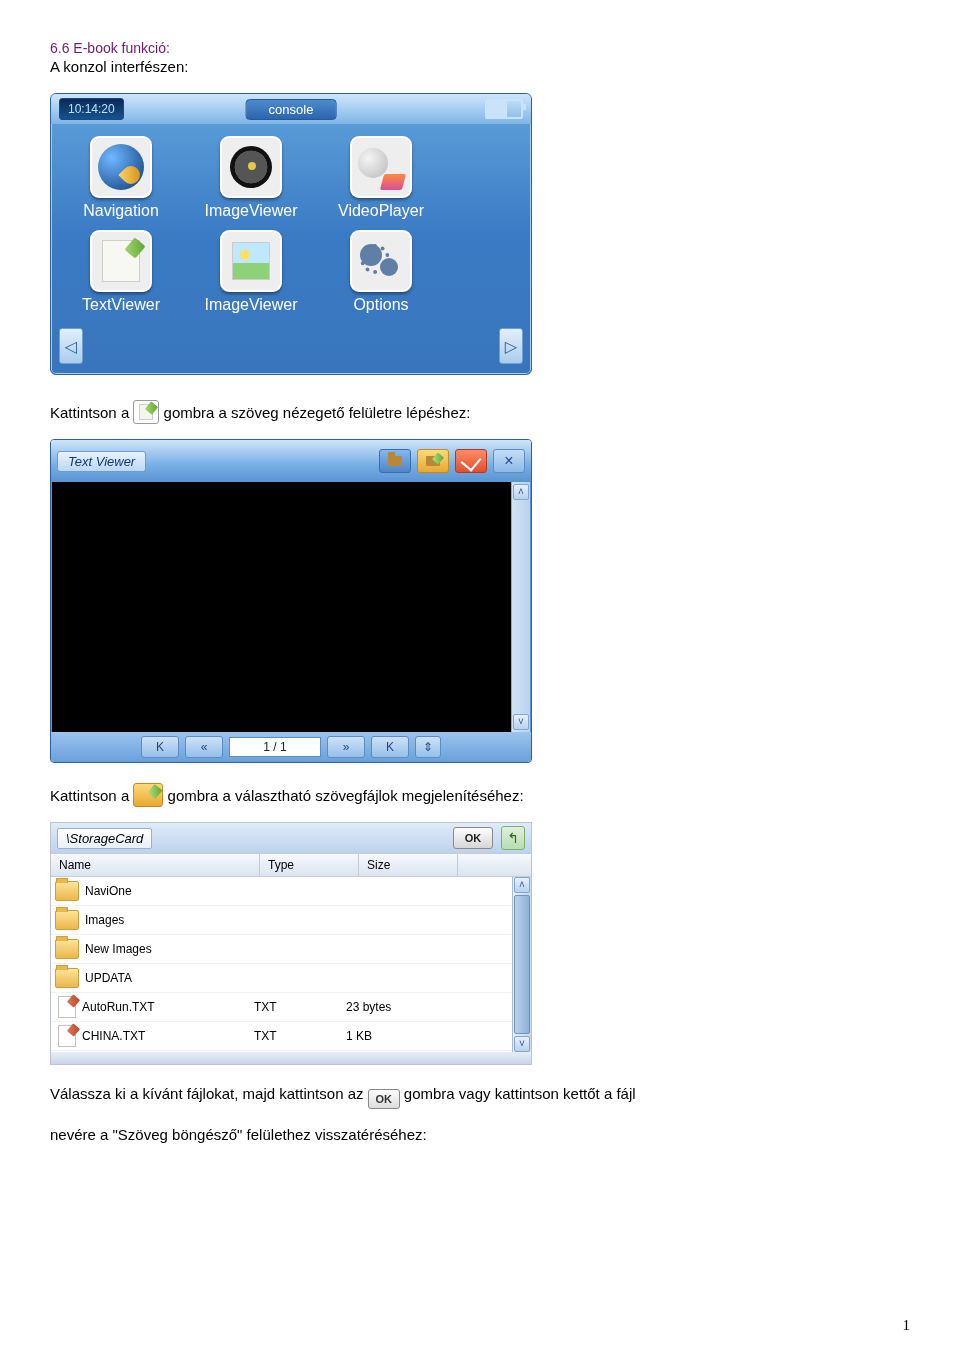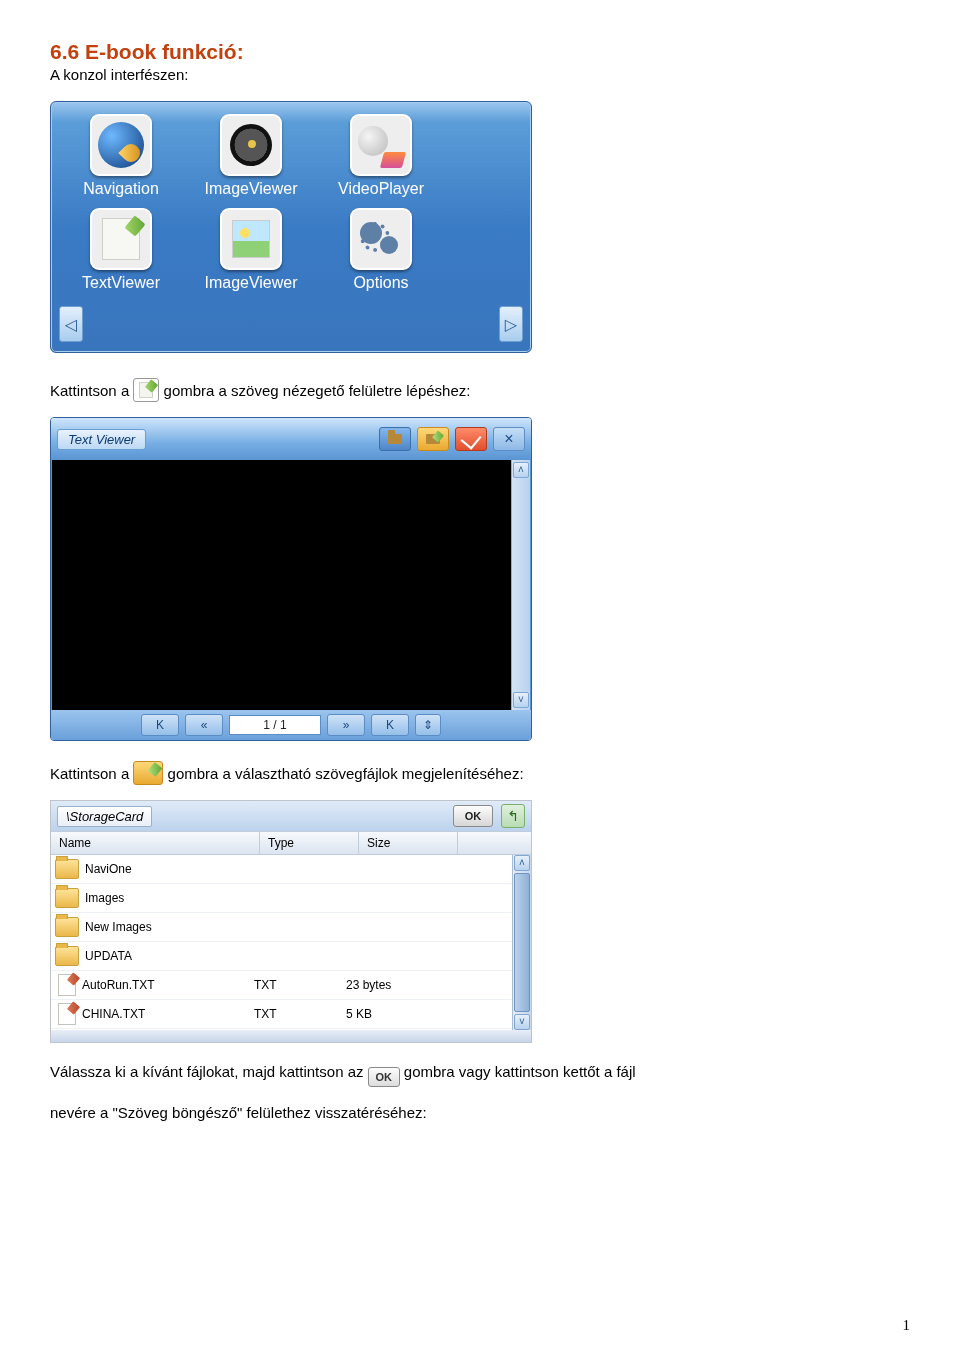--- a/index.html
+++ b/index.html
@@ -5,21 +5,21 @@
   body {
     font-family: Verdana, Arial, sans-serif;
     font-size: 15px;
     color: #000;
     background: #fff;
     margin: 0;
     padding: 40px 50px;
     width: 960px;
     box-sizing: border-box;
   }
-  .heading { color: #c2410c; font-size: 21px; margin-bottom: 2px; font-weight: bold; }
+  .heading { color: #701a75; font-size: 14px; margin-bottom: 2px; }
   .sub { color: #000; font-size: 15px; margin-bottom: 18px; }
 
   
   .console {
     width: 480px;
     border-radius: 6px;
     overflow: hidden;
     background: linear-gradient(#9dc7ef, #5b9dd8 8%, #3a7bc5 50%, #3975bd);
     border: 1px solid #2f5f9d;
     box-shadow: 0 0 0 1px #a7cdef inset;
@@ -233,20 +233,27 @@
 
   .page-num{position:fixed;bottom:20px;right:50px;font:15px Verdana;}
 </style>
 </head>
 <body>
 
 <div class="heading">6.6 E-book funkció:</div>
 <div class="sub">A konzol interfészen:</div>
 
 <div class="console">
+  <div class="console-top">
+    <span class="clock-box">10:14:20</span>
+    <span class="title-pill">console</span>
+    <span class="batt">
+        <i></i>
+      </span>
+  </div>
   <div class="console-body">
     <div class="app-grid">
       <div class="app">
         <div class="ic ic-nav"></div>
         <div>Navigation</div>
       </div>
       <div class="app">
         <div class="ic ic-music"></div>
         <div>ImageViewer</div>
       </div>
@@ -361,21 +368,21 @@
         <div class="br-row">
           <span class="ic file"></span>
           <span class="rn">AutoRun.TXT</span>
           <span class="rt">TXT</span>
           <span class="rs">23 bytes</span>
         </div>
         <div class="br-row">
           <span class="ic file"></span>
           <span class="rn">CHINA.TXT</span>
           <span class="rt">TXT</span>
-          <span class="rs">5 KB</span>
+          <span class="rs">1 KB</span>
         </div>
       </div>
     <div class="br-scroll">
       <div class="sar">˄</div>
       <div class="thumb"></div>
       <div class="sar">˅</div>
     </div>
   </div>
   <div class="br-bot"></div>
 </div>

